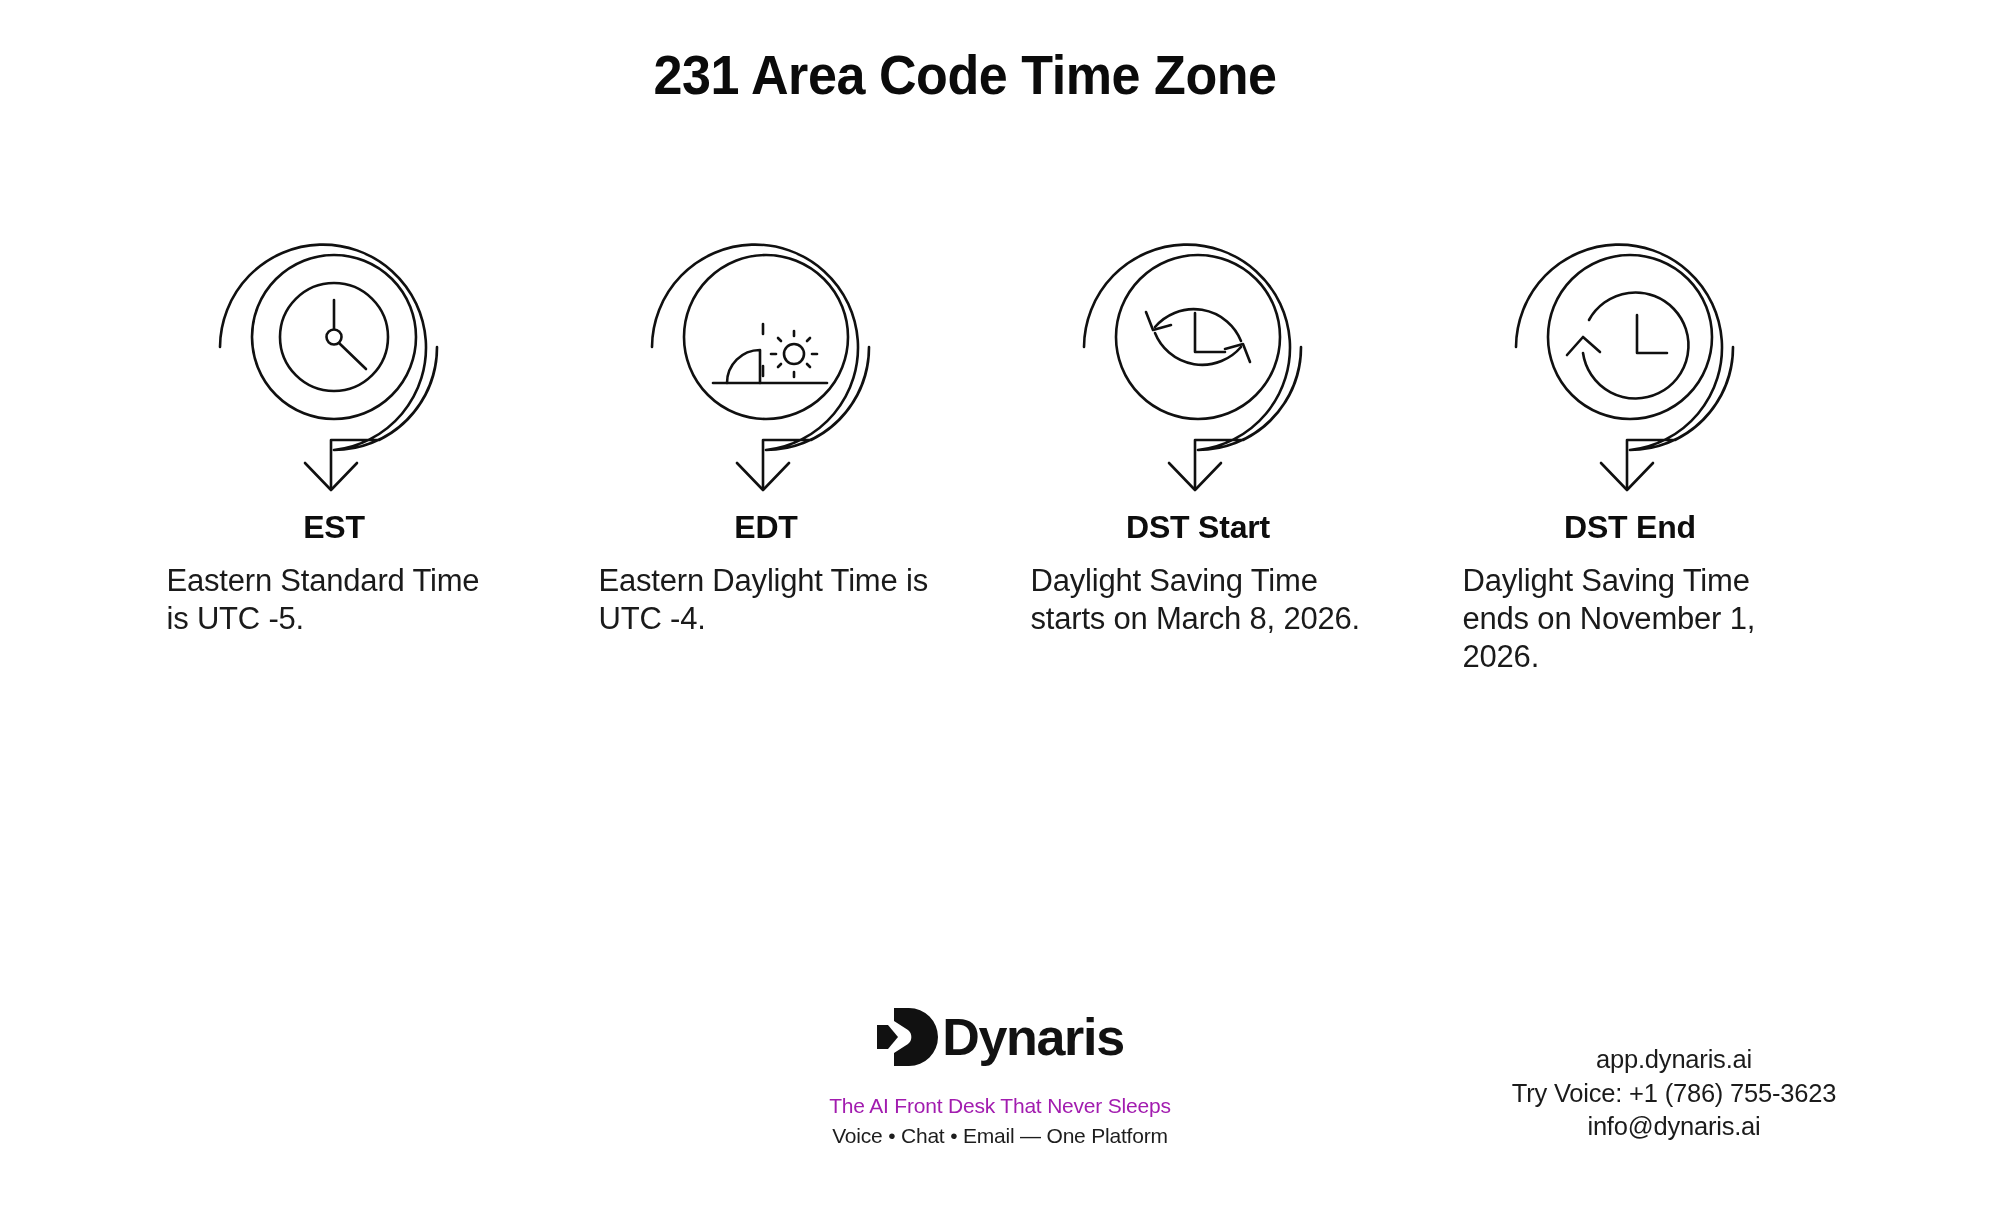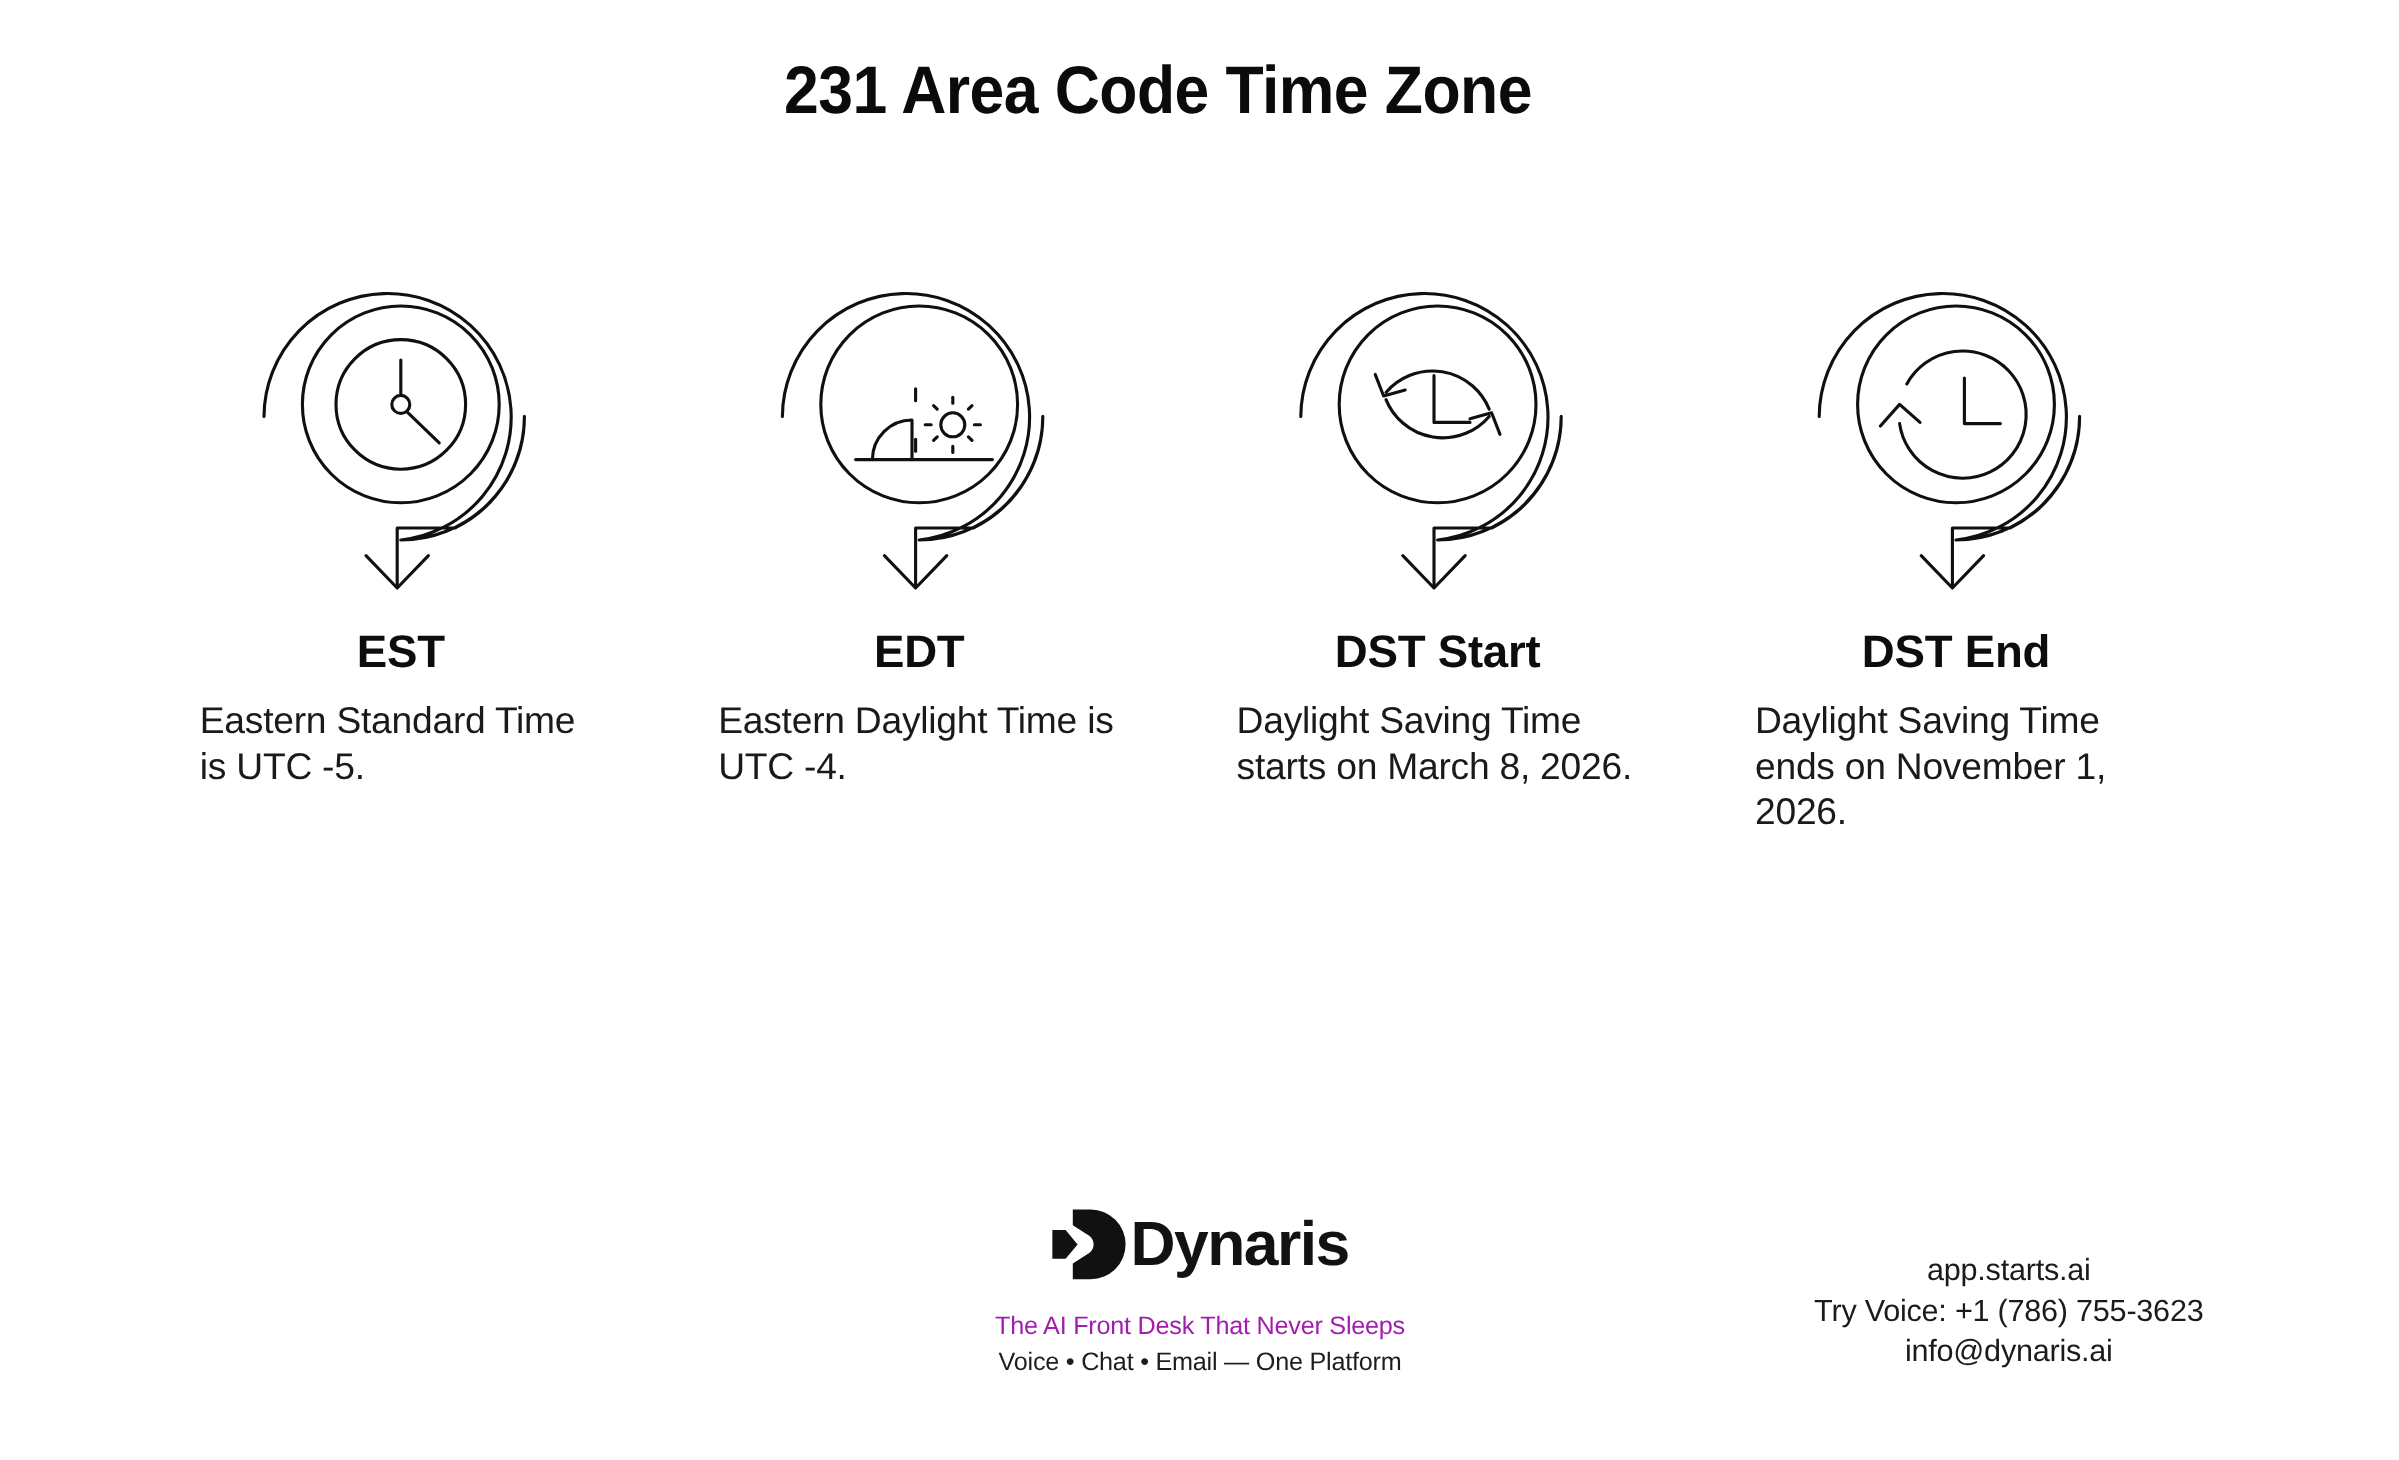--- a/index.html
+++ b/index.html
@@ -57,22 +57,22 @@
   }
 
   .icon-wrap {
     width: 250px;
     height: 300px;
     display: block;
   }
   .icon-wrap svg { display: block; width: 250px; height: 300px; }
 
   .card-label {
-    margin-top: 18px;
-    font-size: 38px;
+    margin-top: 4px;
+    font-size: 32px;
     font-weight: bold;
     color: #0d0d0d;
     text-align: center;
     letter-spacing: -0.2px;
   }
 
   .card-desc {
     margin-top: 16px;
     font-size: 31px;
     line-height: 1.22;
@@ -290,20 +290,20 @@
             <path d="M 1 19 L 12 19 L 22 31 L 12 43 L 1 43 Z" fill="#111111"></path>
           </svg>
         </span>
         <span class="brand-name">Dynaris</span>
       </div>
       <div class="brand-tag1">The AI Front Desk That Never Sleeps</div>
       <div class="brand-tag2">Voice • Chat • Email — One Platform</div>
     </div>
 
     <div class="footer-contact">
-      <div>app.starts.ai</div>
+      <div>app.dynaris.ai</div>
       <div>Try Voice: +1 (786) 755-3623</div>
       <div>info@dynaris.ai</div>
     </div>
 
   </div>
 
 </div>
 
 </body></html>

